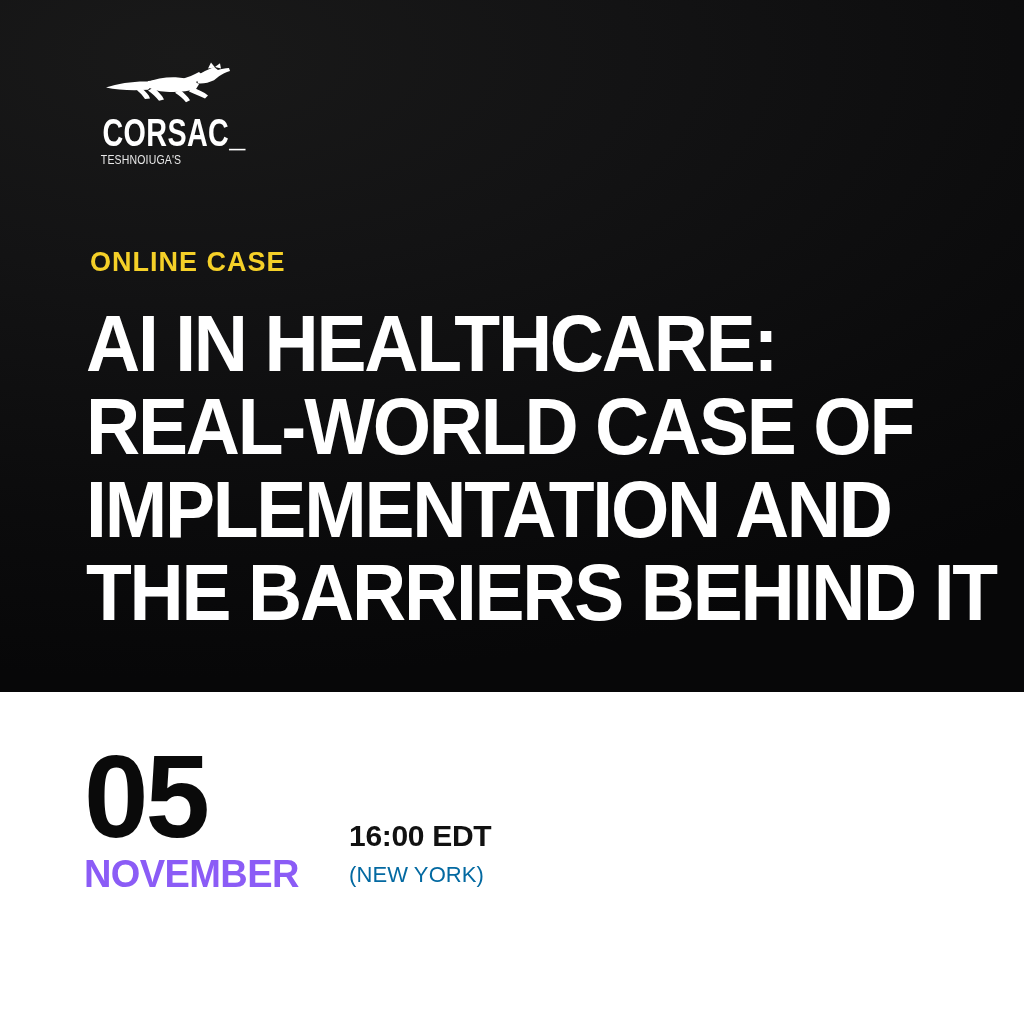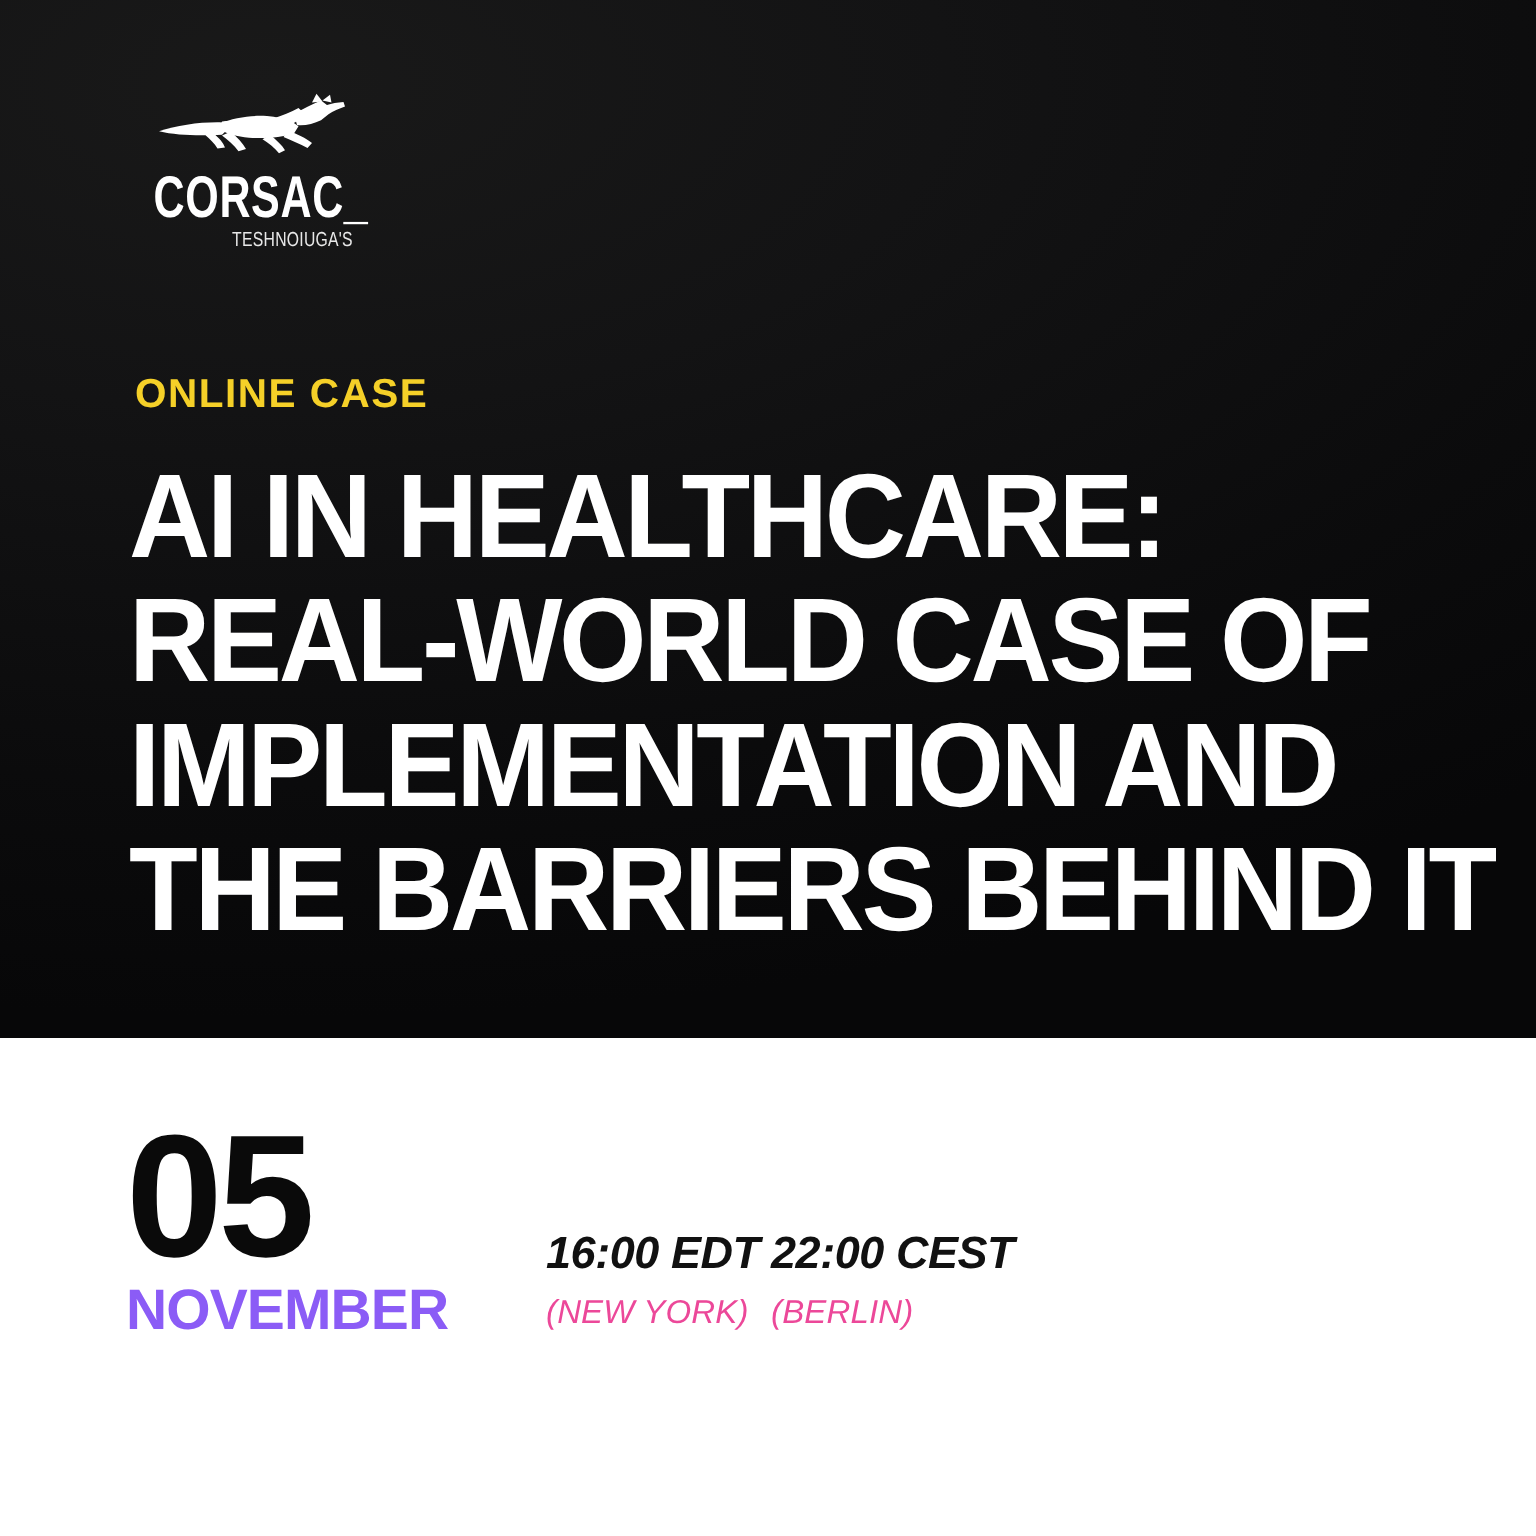--- a/index.html
+++ b/index.html
@@ -33,21 +33,21 @@
       radial-gradient(125% 90% at 18% 8%, #191919 0%, #131314 35%, #0b0b0c 75%, #070708 100%);
     overflow: hidden;
   }
 
   
   .logo-lockup {
     position: absolute;
     left: 88px;
     top: 62px;
     width: 160px;
-    text-align: right;
+    text-align: left;
   }
 
   .logo-mark {
     display: block;
     width: 128px;
     height: 48px;
     margin: 0 auto 4px auto;
   }
   .logo-mark svg { display: block; width: 100%; height: 100%; }
 
@@ -148,24 +148,24 @@
     font-size: 38px;
     line-height: 40px;
     letter-spacing: -0.6px;
     color: #8b5cf6;
     margin-top: 9px;
     white-space: nowrap;
   }
 
   .times {
     position: absolute;
-    left: 364px;
+    left: 349px;
     top: 128px;
     display: flex;
-    font-style: italic;
+    gap: 61px;
   }
 
   .time-col { min-width: 150px; }
 
   .time-value {
     display: block;
     font-family: "Liberation Sans", sans-serif;
     font-weight: 700;
     font-size: 30px;
     line-height: 32px;
@@ -174,21 +174,21 @@
     white-space: nowrap;
   }
 
   .time-city {
     display: block;
     font-family: "Liberation Sans", sans-serif;
     font-weight: 400;
     font-size: 22px;
     line-height: 24px;
     letter-spacing: 0.1px;
-    color: #ec4899;
+    color: #0369a1;
     margin-top: 11px;
     white-space: nowrap;
   }
 </style>
 </head>
 <body>
 
 <div class="poster">
 
   <div class="hero">
@@ -251,21 +251,17 @@
     <div class="date-block">
       <span class="date-day">05</span>
       <span class="date-month">NOVEMBER</span>
     </div>
 
     <div class="times">
       <div class="time-col">
         <span class="time-value">16:00 EDT</span>
         <span class="time-city">(NEW YORK)</span>
       </div>
-      <div class="time-col">
-        <span class="time-value">22:00 CEST</span>
-        <span class="time-city">(BERLIN)</span>
-      </div>
     </div>
 
   </div>
 
 </div>
 
 </body></html>

